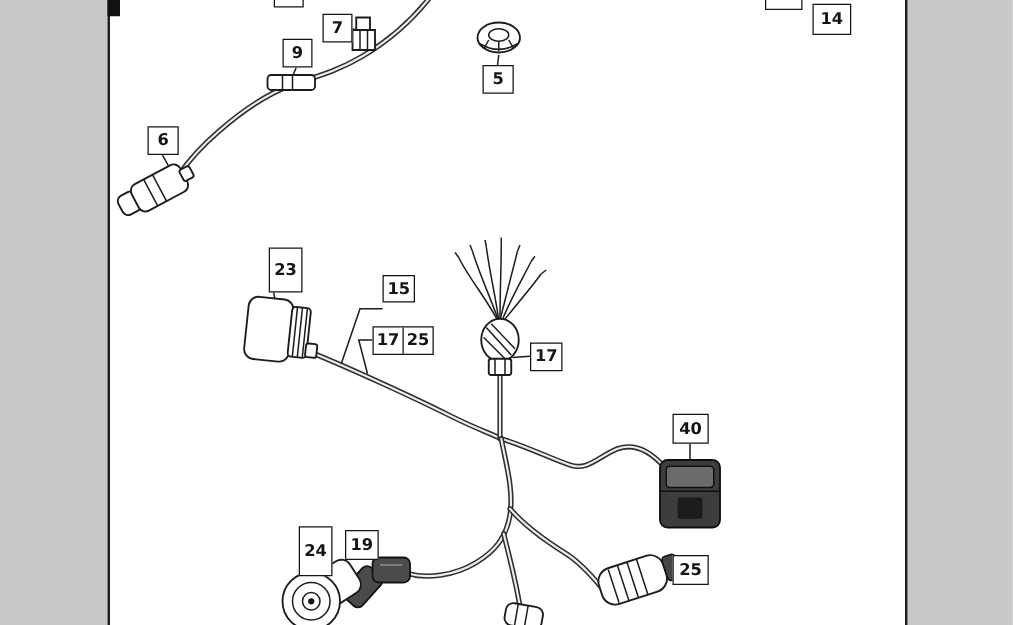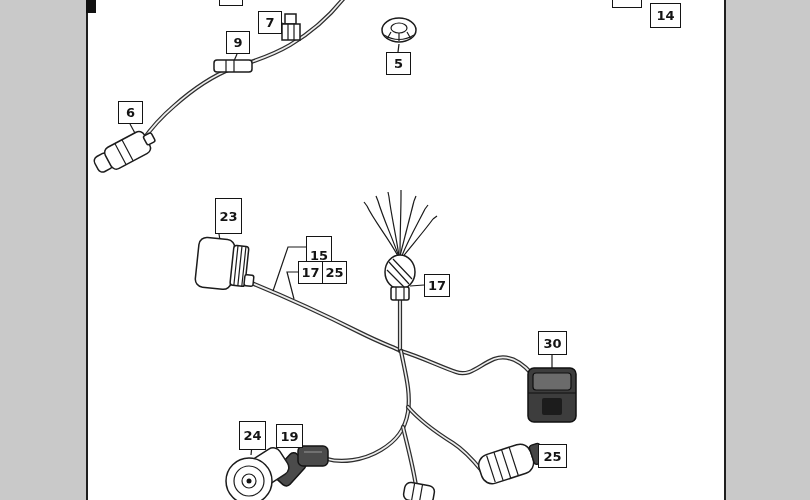--- a/index.html
+++ b/index.html
@@ -175,36 +175,36 @@
       </div>
       <div class="callout" style="left: 612px; top: -17px; width: 30px; height: 25px;">
         <span>14</span>
       </div>
       <div class="callout" style="left: 650px; top: 3px; width: 31px; height: 25px;">
         <span>14</span>
       </div>
       <div class="callout" style="left: 204px; top: 198px; width: 27px; height: 36px; margin-left: 11px;">
         <span>23</span>
       </div>
-      <div class="callout" style="left: 306px; top: 236px; width: 26px; height: 39px;">
+      <div class="callout" style="left: 306px; top: 220px; width: 26px; height: 22px;">
         <span>15</span>
       </div>
       <div class="callout" style="left: 298px; top: 261px; width: 49px; height: 23px;">
         <span>17</span>
         <span class="divided">25</span>
       </div>
       <div class="callout" style="left: 424px; top: 274px; width: 26px; height: 23px;">
         <span>17</span>
       </div>
       <div class="callout" style="left: 538px; top: 331px; width: 29px; height: 24px;">
-        <span>30</span>
+        <span>40</span>
       </div>
       <div class="callout" style="left: 276px; top: 424px; width: 27px; height: 24px;">
         <span>19</span>
       </div>
-      <div class="callout" style="left: 239px; top: 421px; width: 27px; height: 29px;">
+      <div class="callout" style="left: 239px; top: 421px; width: 27px; height: 40px;">
         <span>24</span>
       </div>
       <div class="callout" style="left: 538px; top: 444px; width: 29px; height: 24px;">
         <span>25</span>
       </div>
     </div>
 </div>
 
 </body></html>

